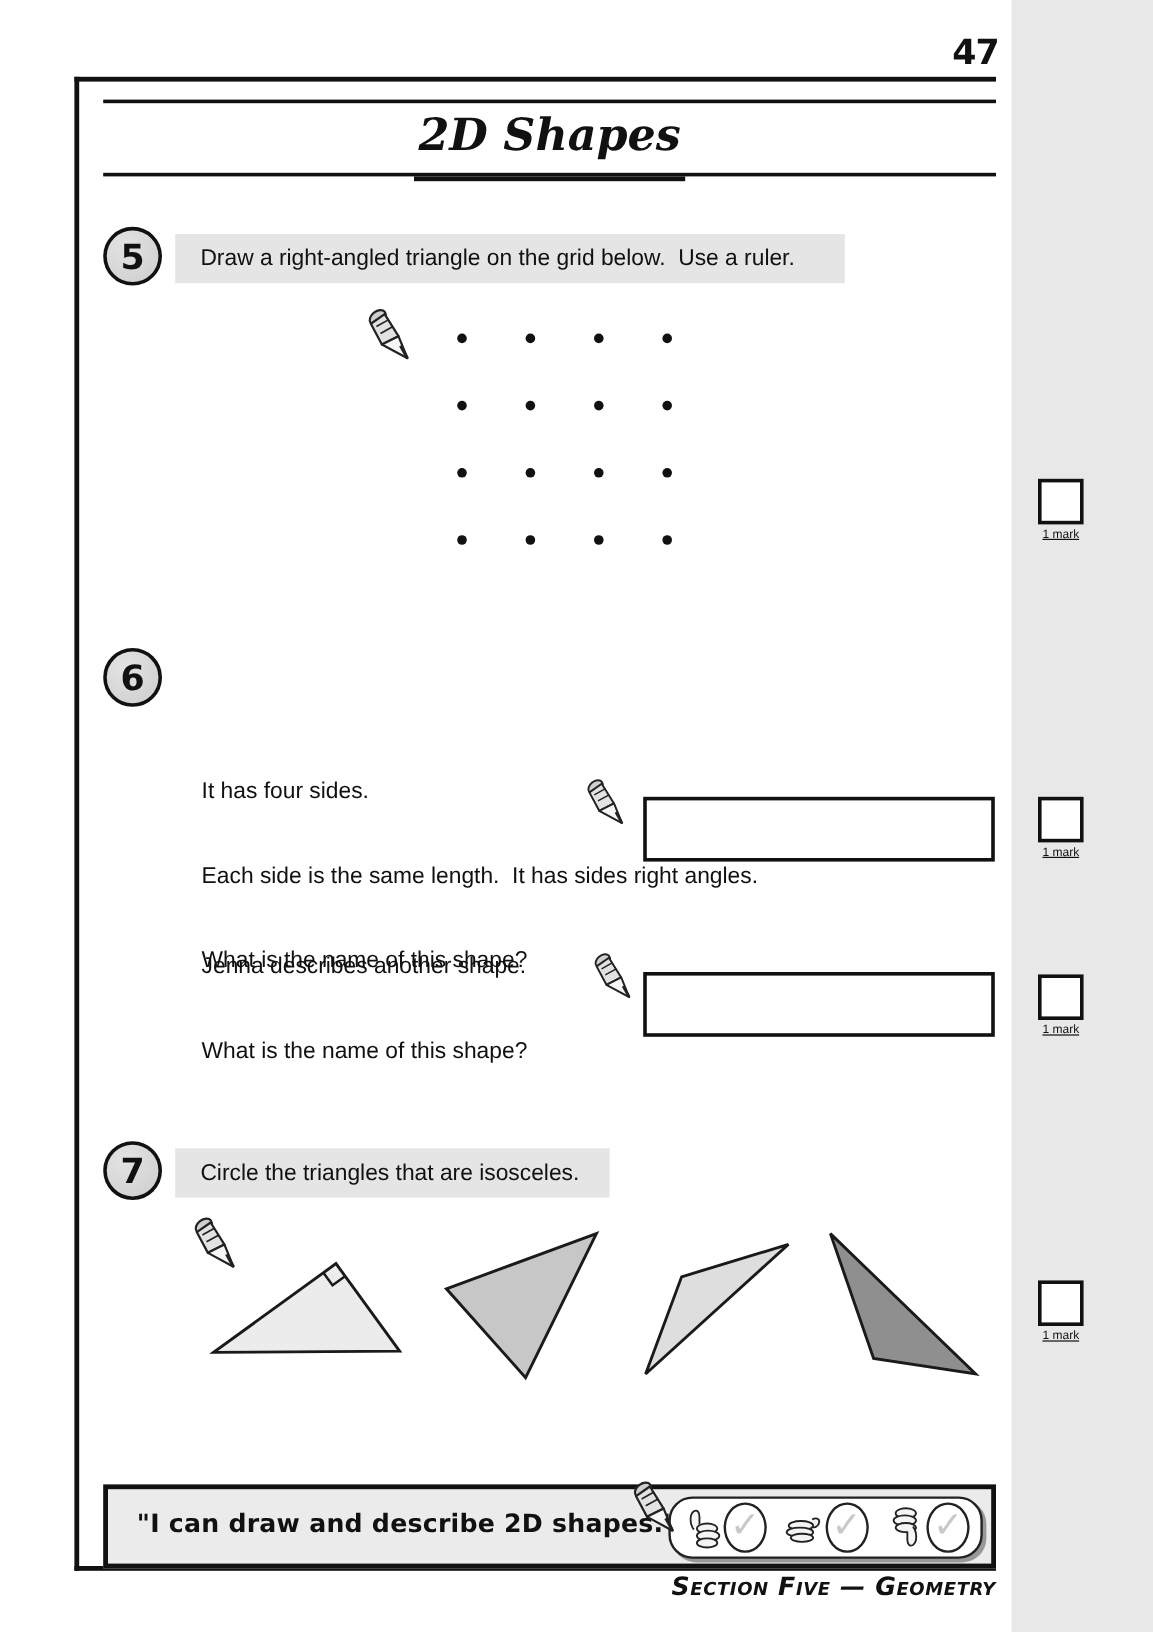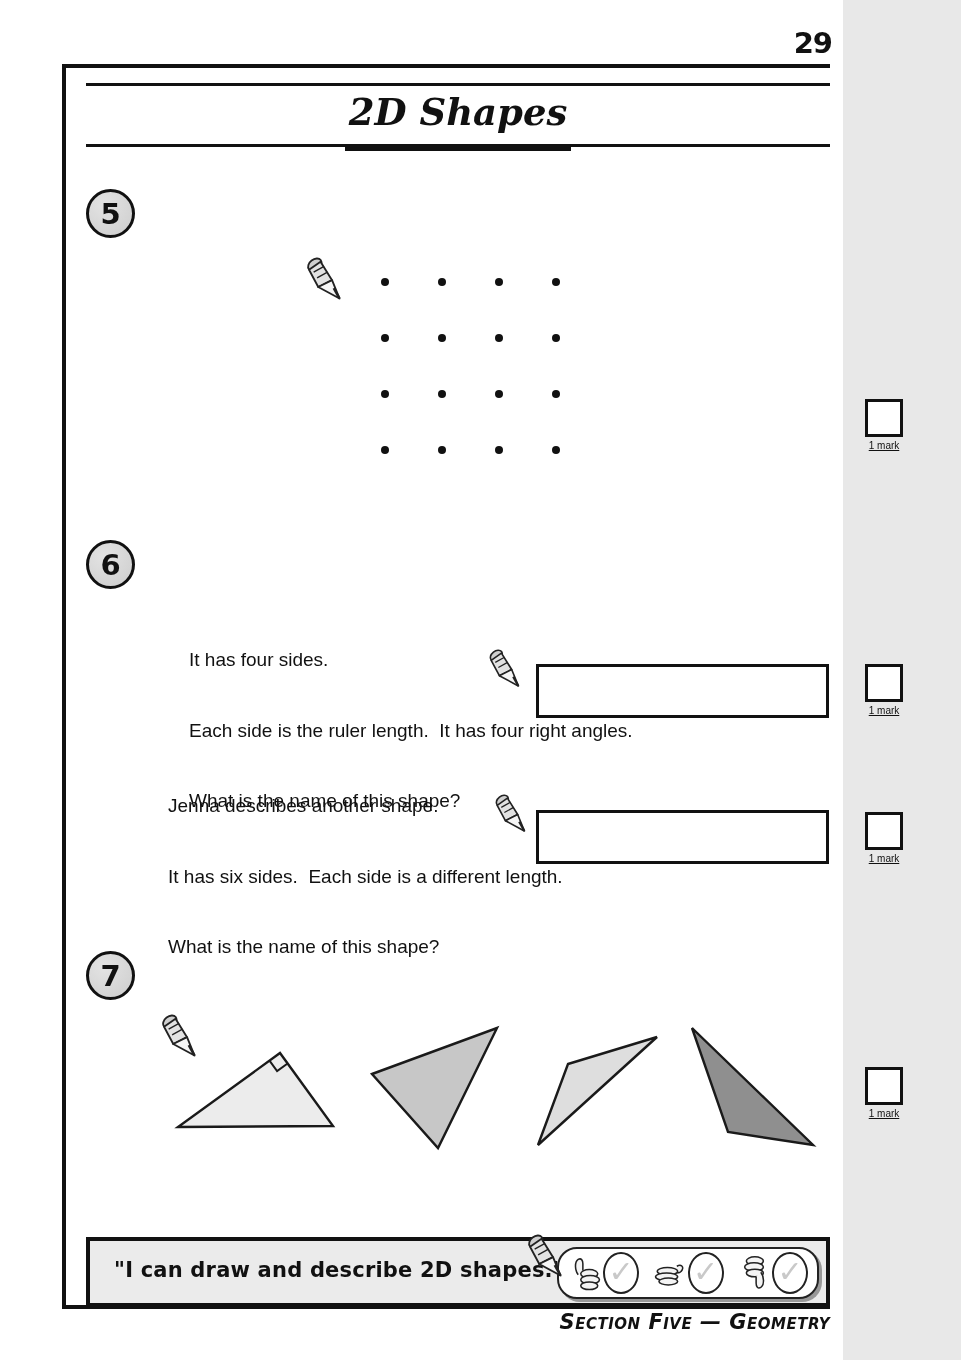--- a/index.html
+++ b/index.html
@@ -32,21 +32,21 @@
   }
   #q5-circle { top:189px; } #q6-circle { top:540px; } #q7-circle { top:951px; }
   .prompt-bar {
     position:absolute; background:#e5e5e5; height:41px; display:flex; align-items:center;
     padding-left:21px; font-size:19px; white-space:pre;
   }
   #q5-bar { left:146px; top:195px; width:558px; }
   #q6-bar { left:146px; top:546px; width:264px; }
   #q7-bar { left:146px; top:957px; width:362px; }
   .qtext { position:absolute; left:168px; font-size:19px; line-height:23.5px; white-space:pre; }
-  #q6-text1 { top:601px;margin-left:21px; } #q6-text2 { top:747px; }
+  #q6-text1 { top:601px; } #q6-text2 { top:747px; }
   .dot-grid {
     position:absolute; left:381px; top:278px; display:grid;
     grid-template-columns:repeat(4, 8px); grid-template-rows:repeat(4, 8px);
     column-gap:49px; row-gap:48px;
   }
   .dot { width:8px; height:8px; border-radius:50%; background:#111; }
   .answer-box { position:absolute; left:536px; width:293px; height:54px; border:3px solid #111; background:#fff; }
   #answer-1 { top:664px; } #answer-2 { top:810px; }
   .mark { position:absolute; left:858px; width:52px; text-align:center; }
   #mark-1 { top:399px; } #mark-2 { top:664px; } #mark-3 { top:812px; } #mark-4 { top:1067px; }
@@ -121,29 +121,30 @@
         <ellipse cx="20" cy="15" rx="11" ry="5"></ellipse>
         <ellipse cx="21" cy="22" rx="10" ry="4.5"></ellipse>
         <path d="M28 21 C32 26 32.5 36 28 39 C24.5 41 22.5 38 22.5 34 L22.5 26"></path>
       </g>
     </symbol>
   </defs>
 </svg>
 
 <div class="page">
   <div class="side-strip"></div>
-  <div class="page-number">29</div>
+  <div class="page-number">47</div>
   <div class="frame"></div>
   <div class="rule rule-top"></div>
   <div class="rule rule-bottom"></div>
   <div class="title"><span>2D Shapes</span></div>
 
   <div class="qcircle" id="q5-circle">
     <span>5</span>
   </div>
+  <div class="prompt-bar" id="q5-bar">Draw a right-angled triangle on the grid below.  Use a ruler.</div>
   <svg class="pencil" id="pencil-grid">
       <use href="#pencil-sym"></use>
     </svg>
   <div class="dot-grid">
     <span class="dot"></span>
       <span class="dot"></span>
       <span class="dot"></span>
       <span class="dot"></span>
     <span class="dot"></span>
       <span class="dot"></span>
@@ -161,49 +162,49 @@
   <div class="mark" id="mark-1">
     <div class="mark-square"></div>
     <div class="mark-label">1 mark</div>
   </div>
 
   <div class="qcircle" id="q6-circle">
     <span>6</span>
   </div>
   <div class="qtext" id="q6-text1">
     <div>It has four sides.</div>
-    <div>Each side is the ruler length.  It has four right angles.</div>
+    <div>Each side is the same length.  It has sides right angles.</div>
     <div>What is the name of this shape?</div>
   </div>
   <svg class="pencil" id="pencil-a1">
       <use href="#pencil-sym"></use>
     </svg>
   <div class="answer-box" id="answer-1"></div>
   <div class="mark" id="mark-2">
     <div class="mark-square"></div>
     <div class="mark-label">1 mark</div>
   </div>
 
   <div class="qtext" id="q6-text2">
     <div>Jenna describes another shape.</div>
-    <div>It has six sides.  Each side is a different length.</div>
     <div>What is the name of this shape?</div>
   </div>
   <svg class="pencil" id="pencil-a2">
       <use href="#pencil-sym"></use>
     </svg>
   <div class="answer-box" id="answer-2"></div>
   <div class="mark" id="mark-3">
     <div class="mark-square"></div>
     <div class="mark-label">1 mark</div>
   </div>
 
   <div class="qcircle" id="q7-circle">
     <span>7</span>
   </div>
+  <div class="prompt-bar" id="q7-bar">Circle the triangles that are isosceles.</div>
   <svg class="pencil" id="pencil-q7">
       <use href="#pencil-sym"></use>
     </svg>
   <svg class="triangles-svg" width="680" height="150" viewBox="150 1010 680 150">
     <polygon points="178,1127 333,1126 280,1053" stroke="#1a1a1a" stroke-width="2.4" fill="#ececec"></polygon>
     <polyline points="269.5,1060.6 277.1,1071.1 287.6,1063.5" fill="none" stroke="#1a1a1a" stroke-width="2"></polyline>
     <polygon points="372,1074 497,1028 438,1148" stroke="#1a1a1a" stroke-width="2.4" fill="#c7c7c7"></polygon>
     <polygon points="568,1064 657,1037 538,1145" stroke="#1a1a1a" stroke-width="2.4" fill="#dedede"></polygon>
     <polygon points="692,1028 728,1132 813,1145" stroke="#1a1a1a" stroke-width="2.4" fill="#8f8f8f"></polygon>
   </svg>

